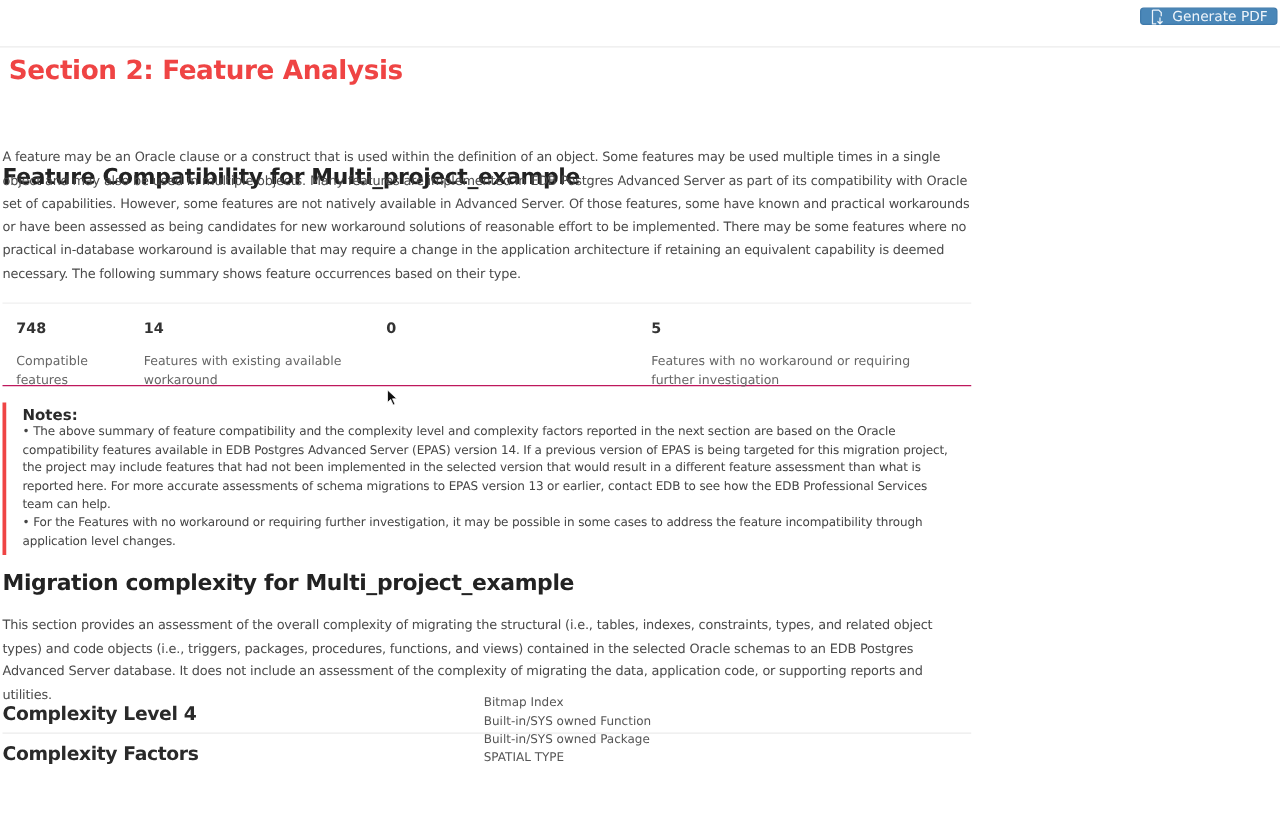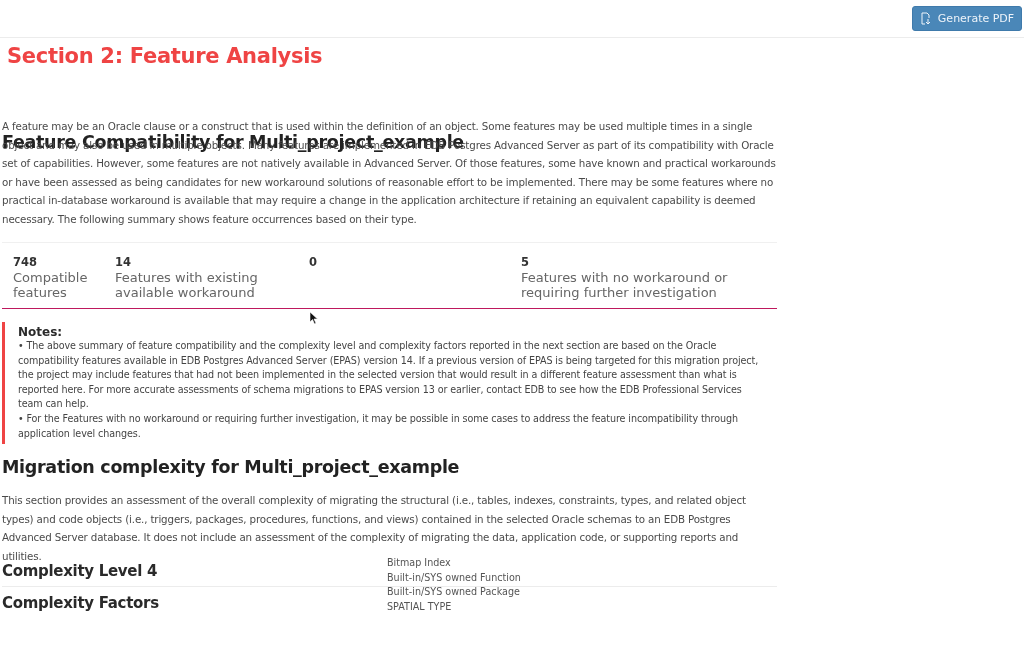--- a/index.html
+++ b/index.html
@@ -8,21 +8,21 @@
       background: #ffffff;
       font-family: "DejaVu Sans", "Liberation Sans", sans-serif;
       color: #3a3a3a;
     }
     .topbar {
       position: absolute; left: 0; top: 0; width: 1024px; height: 38px;
       border-bottom: 1px solid #ececec;
       background: #ffffff;
     }
     .gen-btn {
-      position: absolute; left: 912px; top: 6px; width: 110px; height: 25px;
+      position: absolute; left: 912px; top: 6px; width: 110px; height: 14px;
       background: #4a87b8; border: 1px solid #3f7aab; border-radius: 3px;
       color: #eef4fa; font-size: 11px;
       display: flex; align-items: center; justify-content: center; gap: 6px;
       cursor: pointer;
     }
     .gen-btn svg { width: 12px; height: 13px; }
     .content {
       position: absolute; left: 2px; top: 38px; width: 775px;
     }
     h1.section {
@@ -44,21 +44,21 @@
       position: absolute; left: 0; width: 778px;
       font-size: 10.3px; line-height: 18.6px; color: #4a4a4a;
       letter-spacing: -0.15px;
     }
     .stats {
       position: absolute; left: 0; top: 204px; width: 775px; height: 67px;
       border-top: 1px solid #f0f0f0; border-bottom: 1px solid #be185d;
     }
     .stat { position: absolute; top: 12px; }
     .stat .num { font-size: 11.5px; font-weight: bold; color: #333; line-height: 14px; }
-    .stat .lbl { font-size: 13px; color: #666; line-height: 15px; margin-top: 1px; }
+    .stat .lbl { font-size: 10px; color: #666; line-height: 15px; margin-top: 13px; }
     .notes {
       position: absolute; left: 0; top: 284px; width: 775px; height: 122px;
       border-left: 3px solid #ef4444;
       padding-left: 13px; padding-top: 3px;
     }
     .notes .title { font-size: 12px; font-weight: bold; color: #2a2a2a; line-height: 14px; }
     .notes .body { font-size: 9.6px; line-height: 14.6px; color: #444; width: 745px; letter-spacing: -0.1px; }
     .divider {
       position: absolute; left: 0; width: 775px; height: 1px; background: #ececec;
     }

